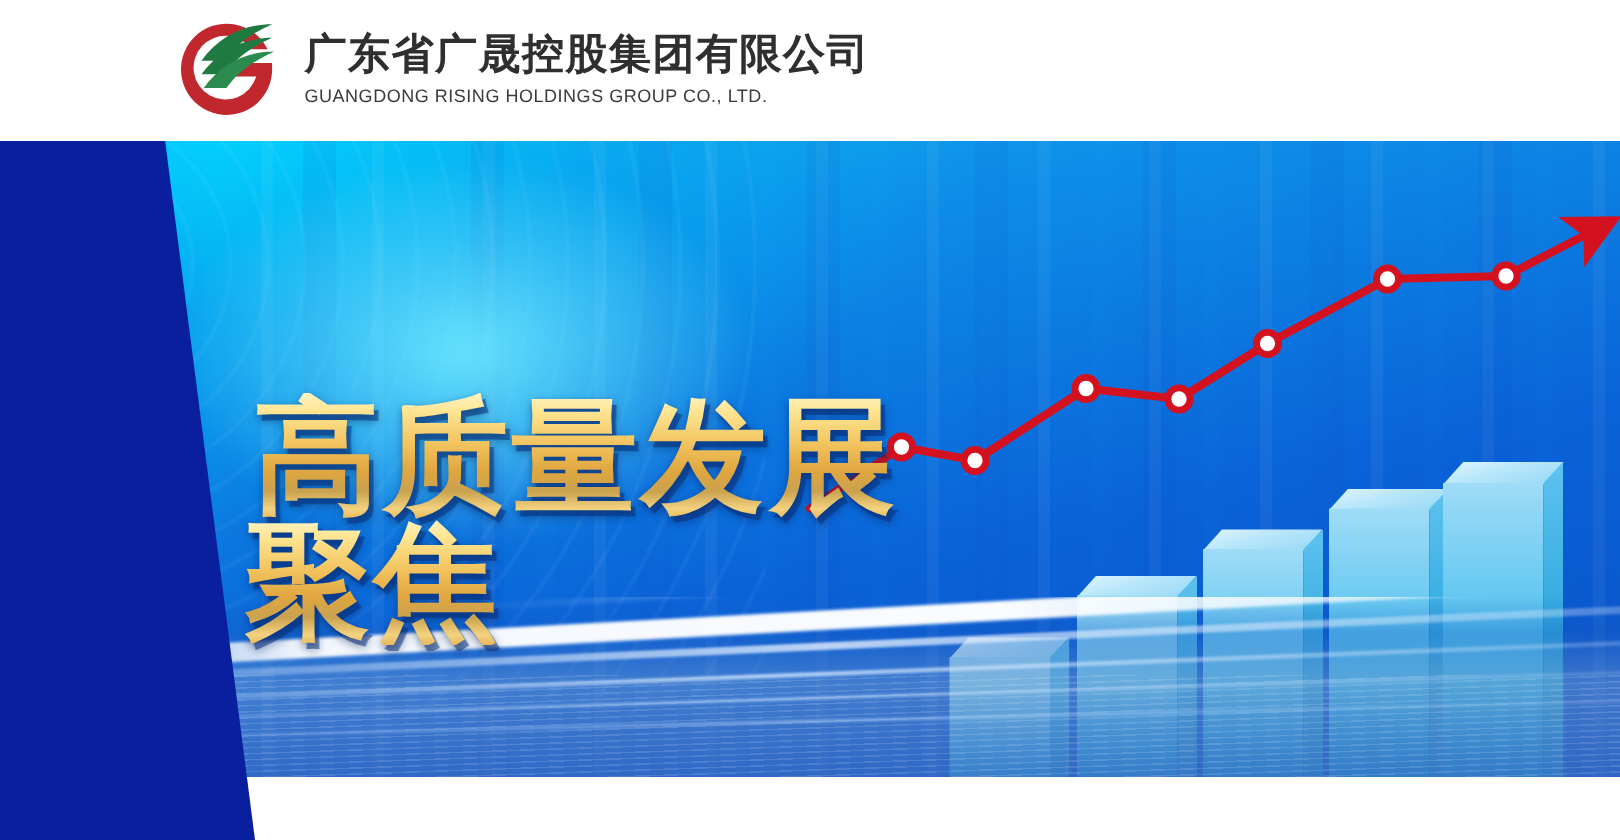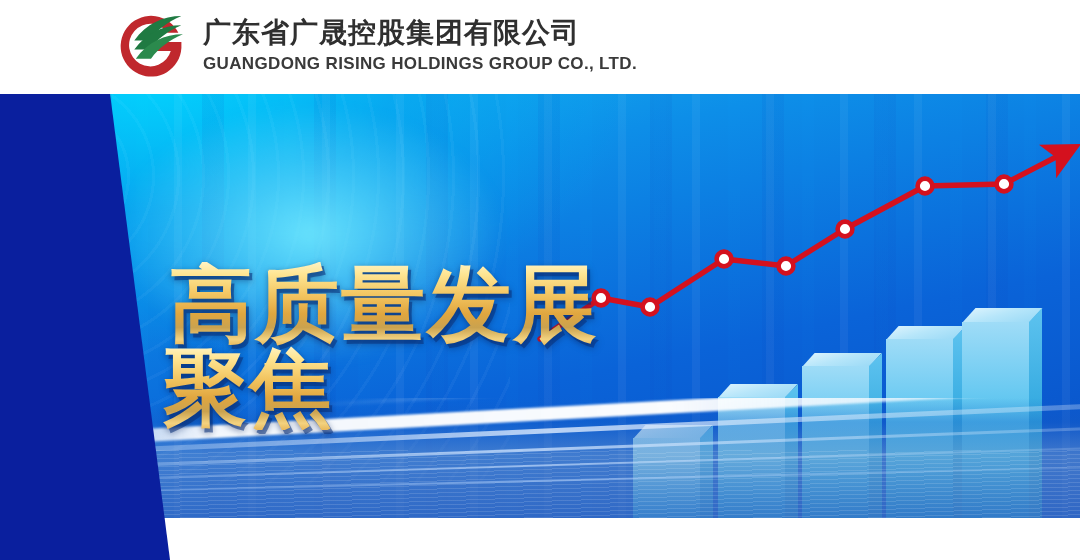--- a/index.html
+++ b/index.html
@@ -152,21 +152,21 @@
   }
   .logo-mark{width:76px;height:76px;flex:0 0 76px;}
   .brand-text{display:flex;flex-direction:column;justify-content:center;}
   .brand-cn{
     font-family:"DejaVu Sans","Liberation Sans",sans-serif;
     font-size:28px;font-weight:700;color:#2f2f2f;letter-spacing:1px;line-height:1.18;
     white-space:nowrap;
   }
   .brand-en{
     font-family:"Liberation Sans",sans-serif;
-    font-size:17px;font-weight:700;color:#3a3a3a;letter-spacing:.35px;
+    font-size:12px;font-weight:400;color:#3a3a3a;letter-spacing:.35px;
     margin-top:4px;white-space:nowrap;
   }
 
   
   .bottom-strip{
     position:absolute;left:0;top:518px;width:1080px;height:42px;background:#ffffff;z-index:7;
   }
 </style>
 </head>
 <body>

